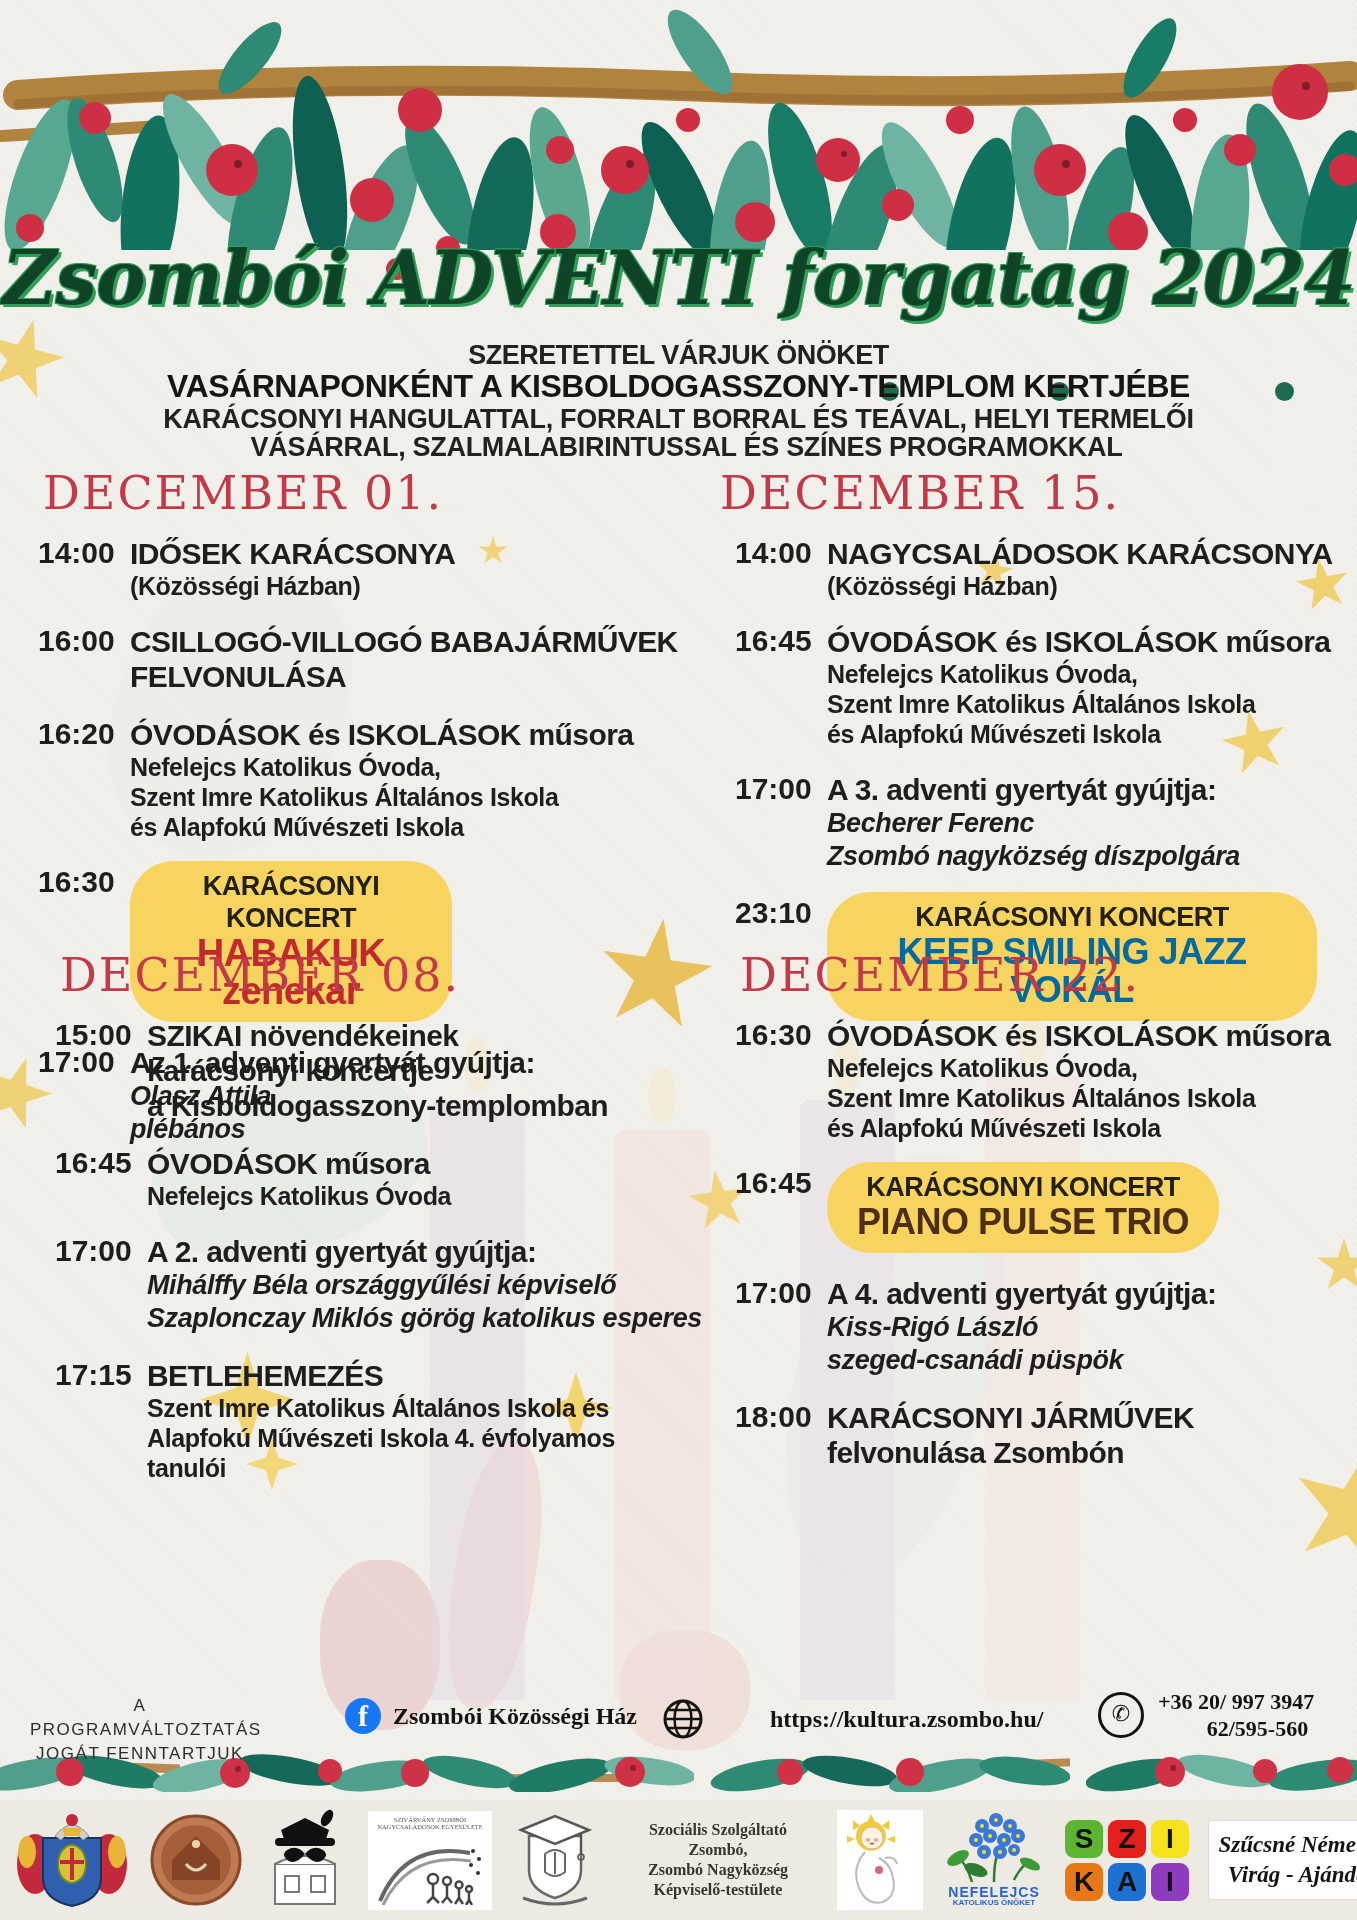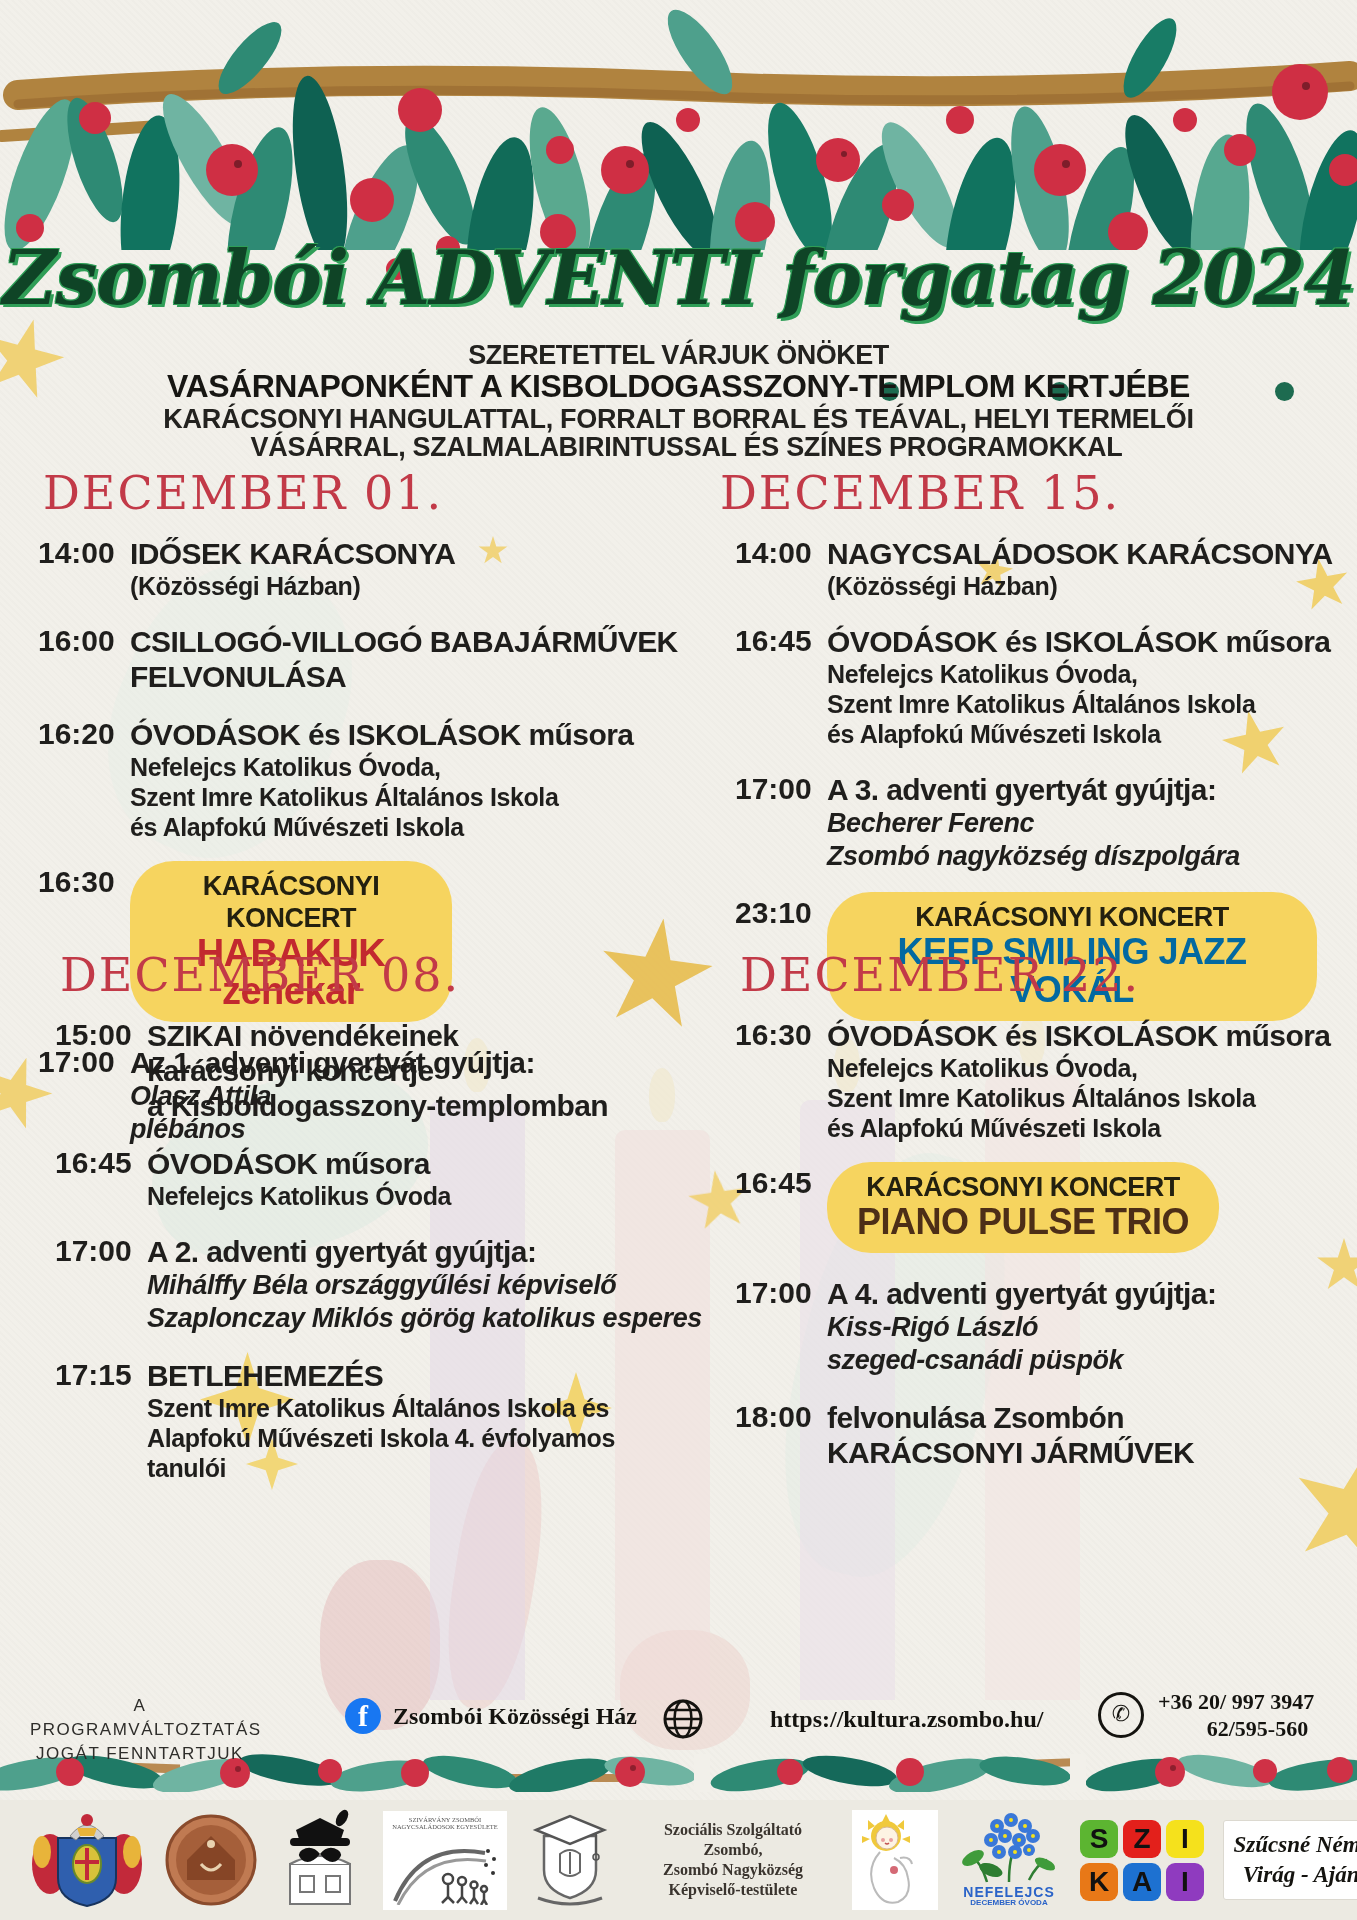--- a/index.html
+++ b/index.html
@@ -51,21 +51,21 @@
     font-family:"Liberation Serif",serif;font-weight:bold;font-size:30px;line-height:36px;text-align:center;}
   .serif-label{font-family:"Liberation Serif",serif;font-weight:bold;font-size:24px;color:#14130f;}
   .globe-row{position:absolute;left:662px;top:1698px;display:flex;align-items:center;gap:66px;}
   .phone-row{position:absolute;left:1098px;top:1688px;display:flex;align-items:center;gap:14px;}
   .phone-circle{width:40px;height:40px;border-radius:50%;border:3px solid #14130f;color:#14130f;
     font-size:22px;line-height:38px;text-align:center;}
   .phone-nums{font-family:"Liberation Serif",serif;font-weight:bold;font-size:22px;line-height:27px;color:#14130f;text-align:right;}
   .garland-strip{position:absolute;left:0;top:1754px;width:1357px;height:38px;}
   
   .logo-band{position:absolute;left:0;top:1800px;width:1357px;height:120px;background:#eceae2;}
-  .logo-row{position:absolute;left:28px;top:1806px;width:1329px;height:108px;display:flex;align-items:center;justify-content:space-between;gap:19px;}
+  .logo-row{position:absolute;left:13px;top:1806px;width:1329px;height:108px;display:flex;align-items:center;justify-content:space-between;gap:19px;}
   .logo-item{flex:none;display:flex;flex-direction:column;align-items:center;justify-content:center;}
   .szoc-text{font-family:"Liberation Serif",serif;font-weight:bold;font-size:16px;line-height:20px;color:#3a342e;text-align:center;width:200px;}
   .nef-cap1{font-size:14px;font-weight:bold;color:#2a63c8;letter-spacing:1px;line-height:12px;}
   .nef-cap2{font-size:8px;font-weight:bold;color:#2a63c8;line-height:10px;}
   .szikai{display:grid;grid-template-columns:repeat(3,38px);gap:5px;}
   .szikai-tile{width:38px;height:38px;border-radius:9px;color:#111;font-weight:bold;font-size:28px;line-height:38px;text-align:center;}
   .virag-box{width:238px;height:78px;background:#fff;border:1px solid #dcd9d0;border-radius:3px;
     display:flex;flex-direction:column;align-items:center;justify-content:center;}
   .virag-line{font-family:"Liberation Serif",serif;font-style:italic;font-weight:bold;font-size:23px;line-height:30px;color:#14130f;}
   .rain-cap{font-size:6.5px;line-height:7.5px;color:#555;text-align:center;font-family:"Liberation Serif",serif;}
@@ -328,22 +328,22 @@
             <div class="event-time">17:00</div>
             <div class="event-content">
               <div class="line-t">A 4. adventi gyertyát gyújtja:</div>
               <div class="line-i">Kiss-Rigó László</div>
               <div class="line-i">szeged-csanádi püspök</div>
             </div>
           </div>
           <div class="event-row">
             <div class="event-time">18:00</div>
             <div class="event-content">
+              <div class="line-t">KARÁCSONYI JÁRMŰVEK</div>
               <div class="line-t">felvonulása Zsombón</div>
-              <div class="line-t">KARÁCSONYI JÁRMŰVEK</div>
             </div>
           </div>
         </div>
     </div>
 
     <div class="foot-note">
       <div>A PROGRAMVÁLTOZTATÁS</div>
       <div>JOGÁT FENNTARTJUK</div>
     </div>
     <div class="fb-row">
@@ -547,21 +547,21 @@
           <circle cx="34" cy="28" r="2"></circle>
             <circle cx="48" cy="24" r="2"></circle>
             <circle cx="62" cy="28" r="2"></circle>
           <circle cx="76" cy="24" r="2"></circle>
             <circle cx="42" cy="40" r="2"></circle>
             <circle cx="58" cy="40" r="2"></circle>
             <circle cx="72" cy="38" r="2"></circle>
         </g>
       </svg>
       <div class="nef-cap1">NEFELEJCS</div>
-      <div class="nef-cap2">DECEMBER ÓVODA</div>
+      <div class="nef-cap2">KATOLIKUS ÖNÖKET</div>
     </div>
 
     <div class="logo-item">
       <div class="szikai">
           <div class="szikai-tile" style="background: rgb(92, 181, 49);">S</div>
           <div class="szikai-tile" style="background: rgb(227, 32, 27);">Z</div>
           <div class="szikai-tile" style="background: rgb(245, 225, 28);">I</div>
           <div class="szikai-tile" style="background: rgb(232, 120, 23);">K</div>
           <div class="szikai-tile" style="background: rgb(29, 113, 209);">A</div>
           <div class="szikai-tile" style="background: rgb(143, 59, 191);">I</div>

